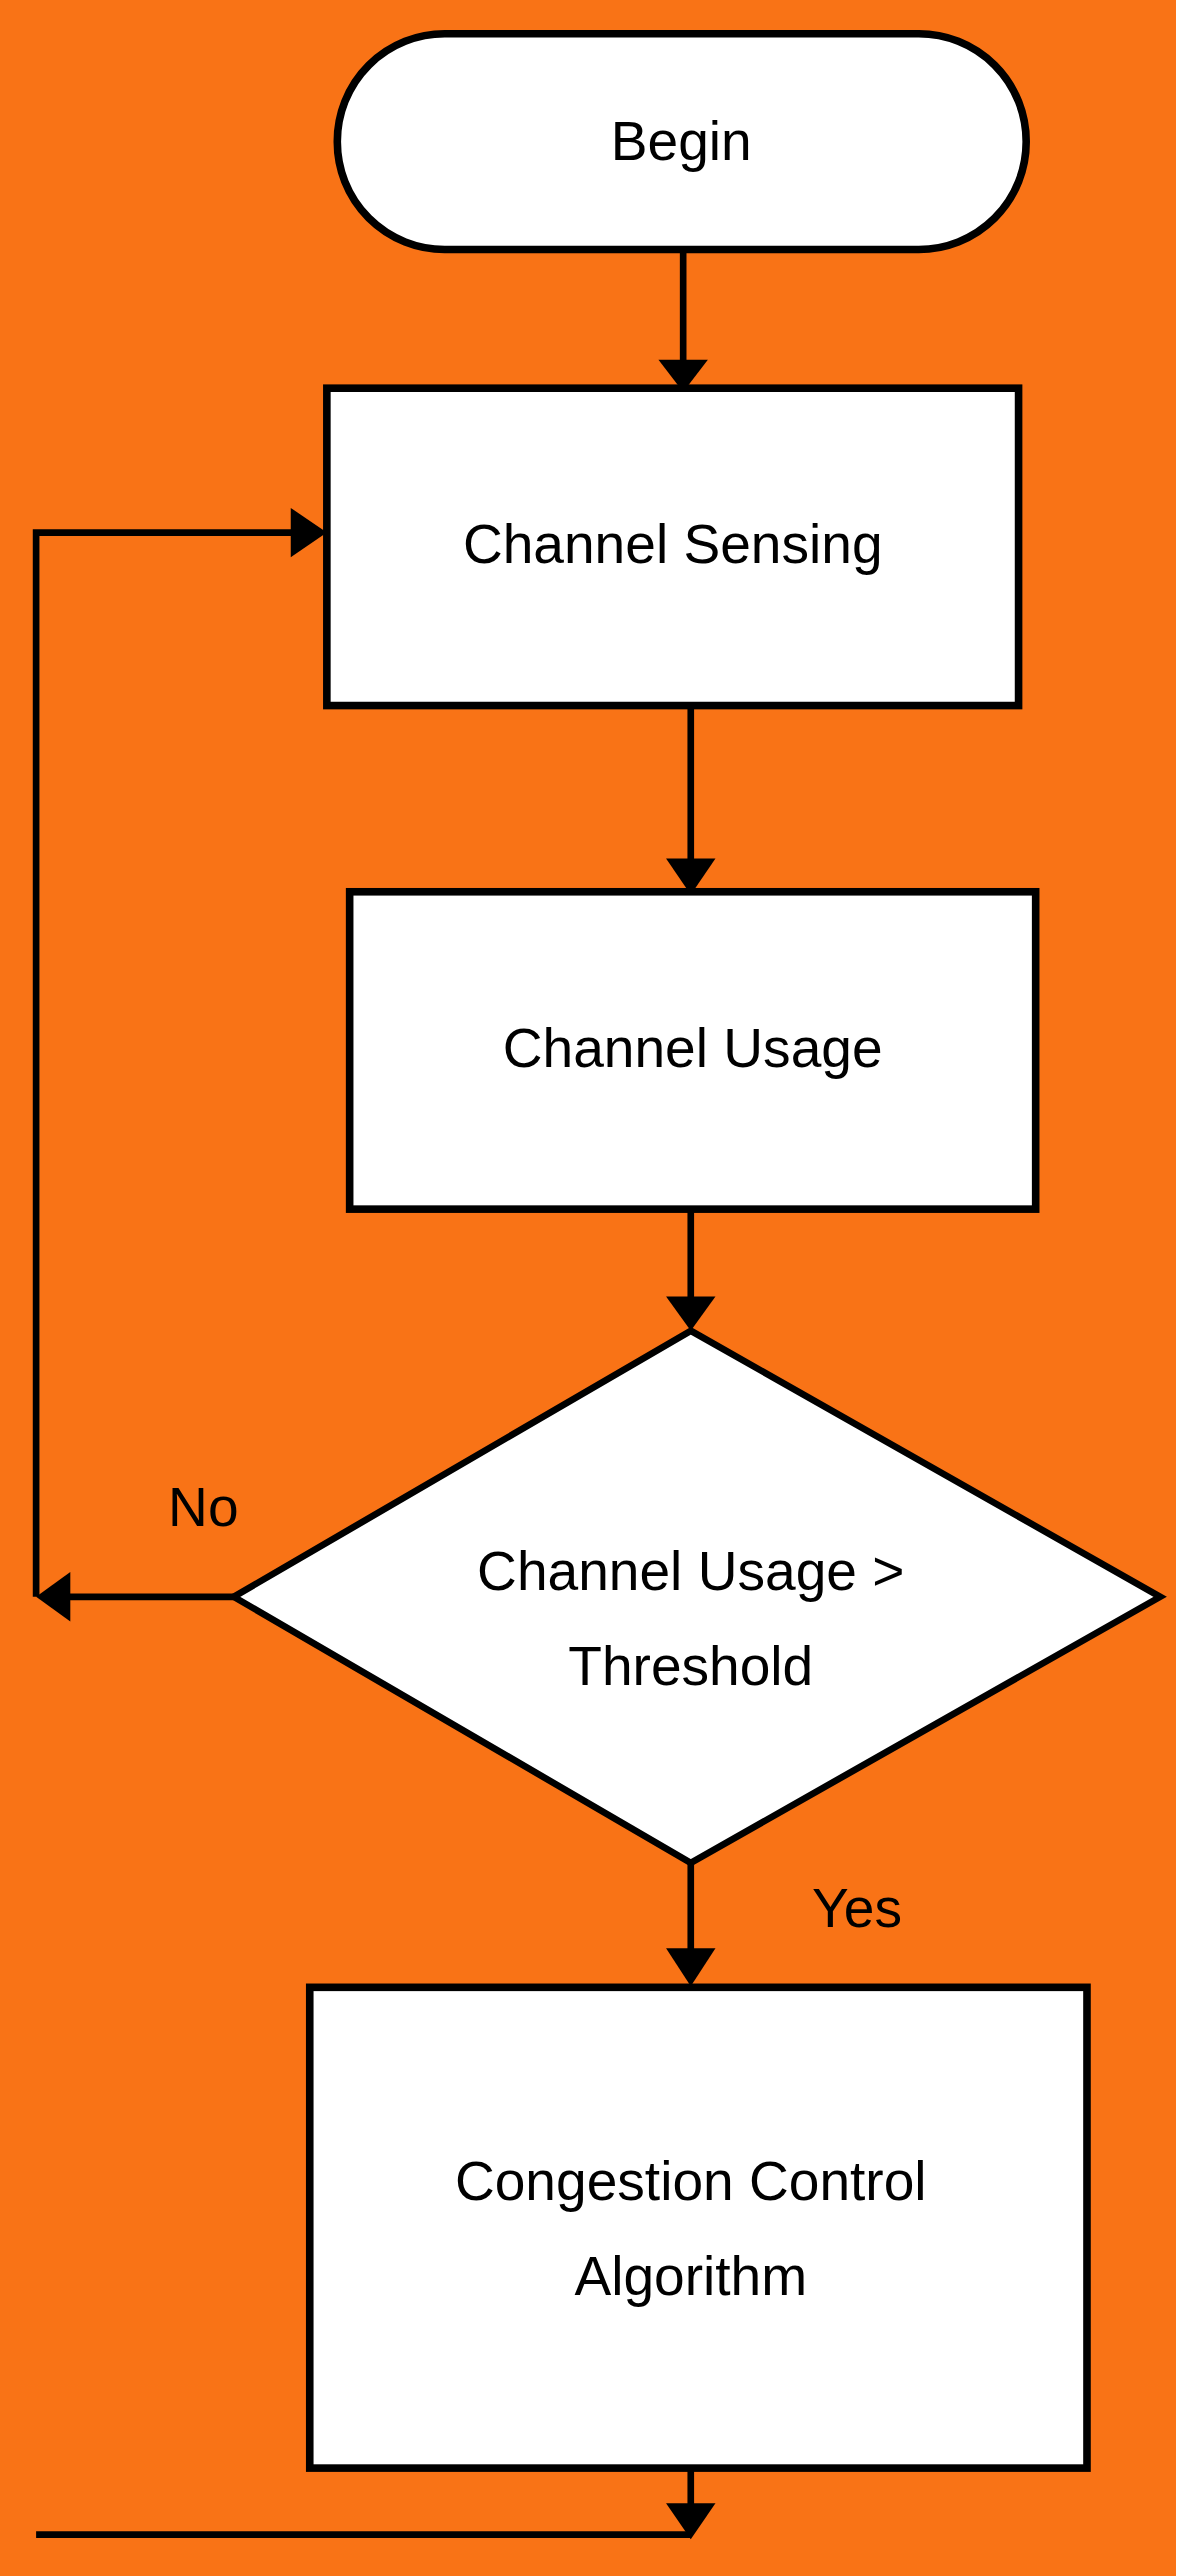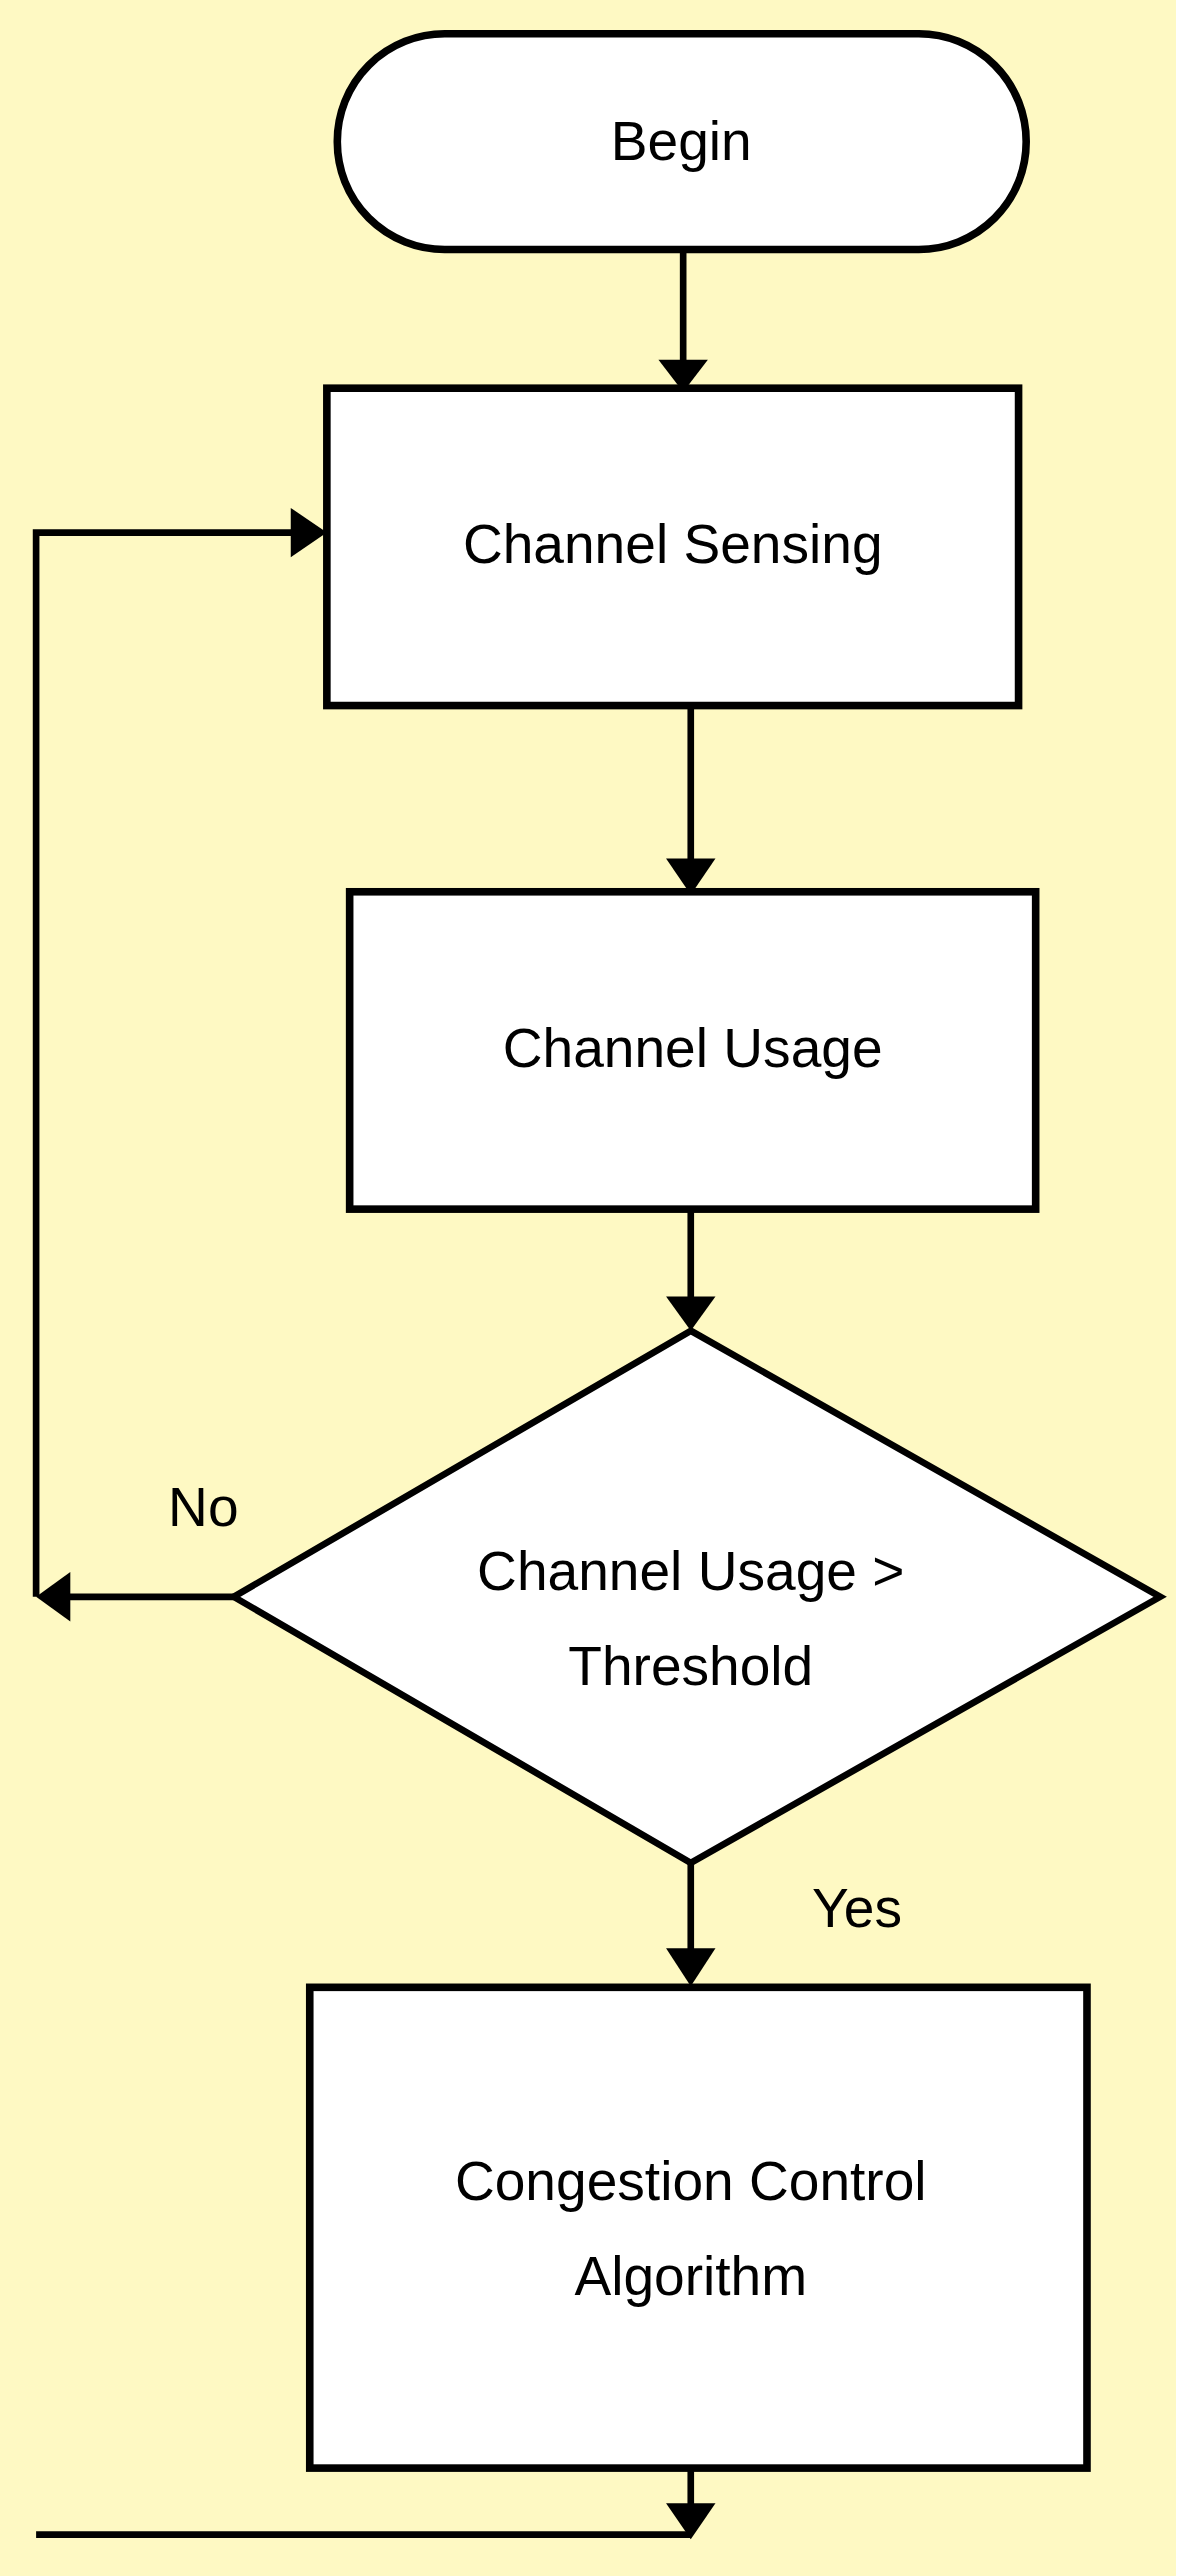--- a/index.html
+++ b/index.html
@@ -8,21 +8,21 @@
     padding: 0;
     background: #ffffff;
   }
   body {
     font-family: "Liberation Sans", sans-serif;
   }
   #canvas {
     position: relative;
     width: 1176px;
     height: 2576px;
-    background: #fef9c3;
+    background: #f97316;
     overflow: hidden;
   }
   #flow-svg {
     position: absolute;
     top: 0;
     left: 0;
     width: 1182px;
     height: 2576px;
   }
   .node-text {

